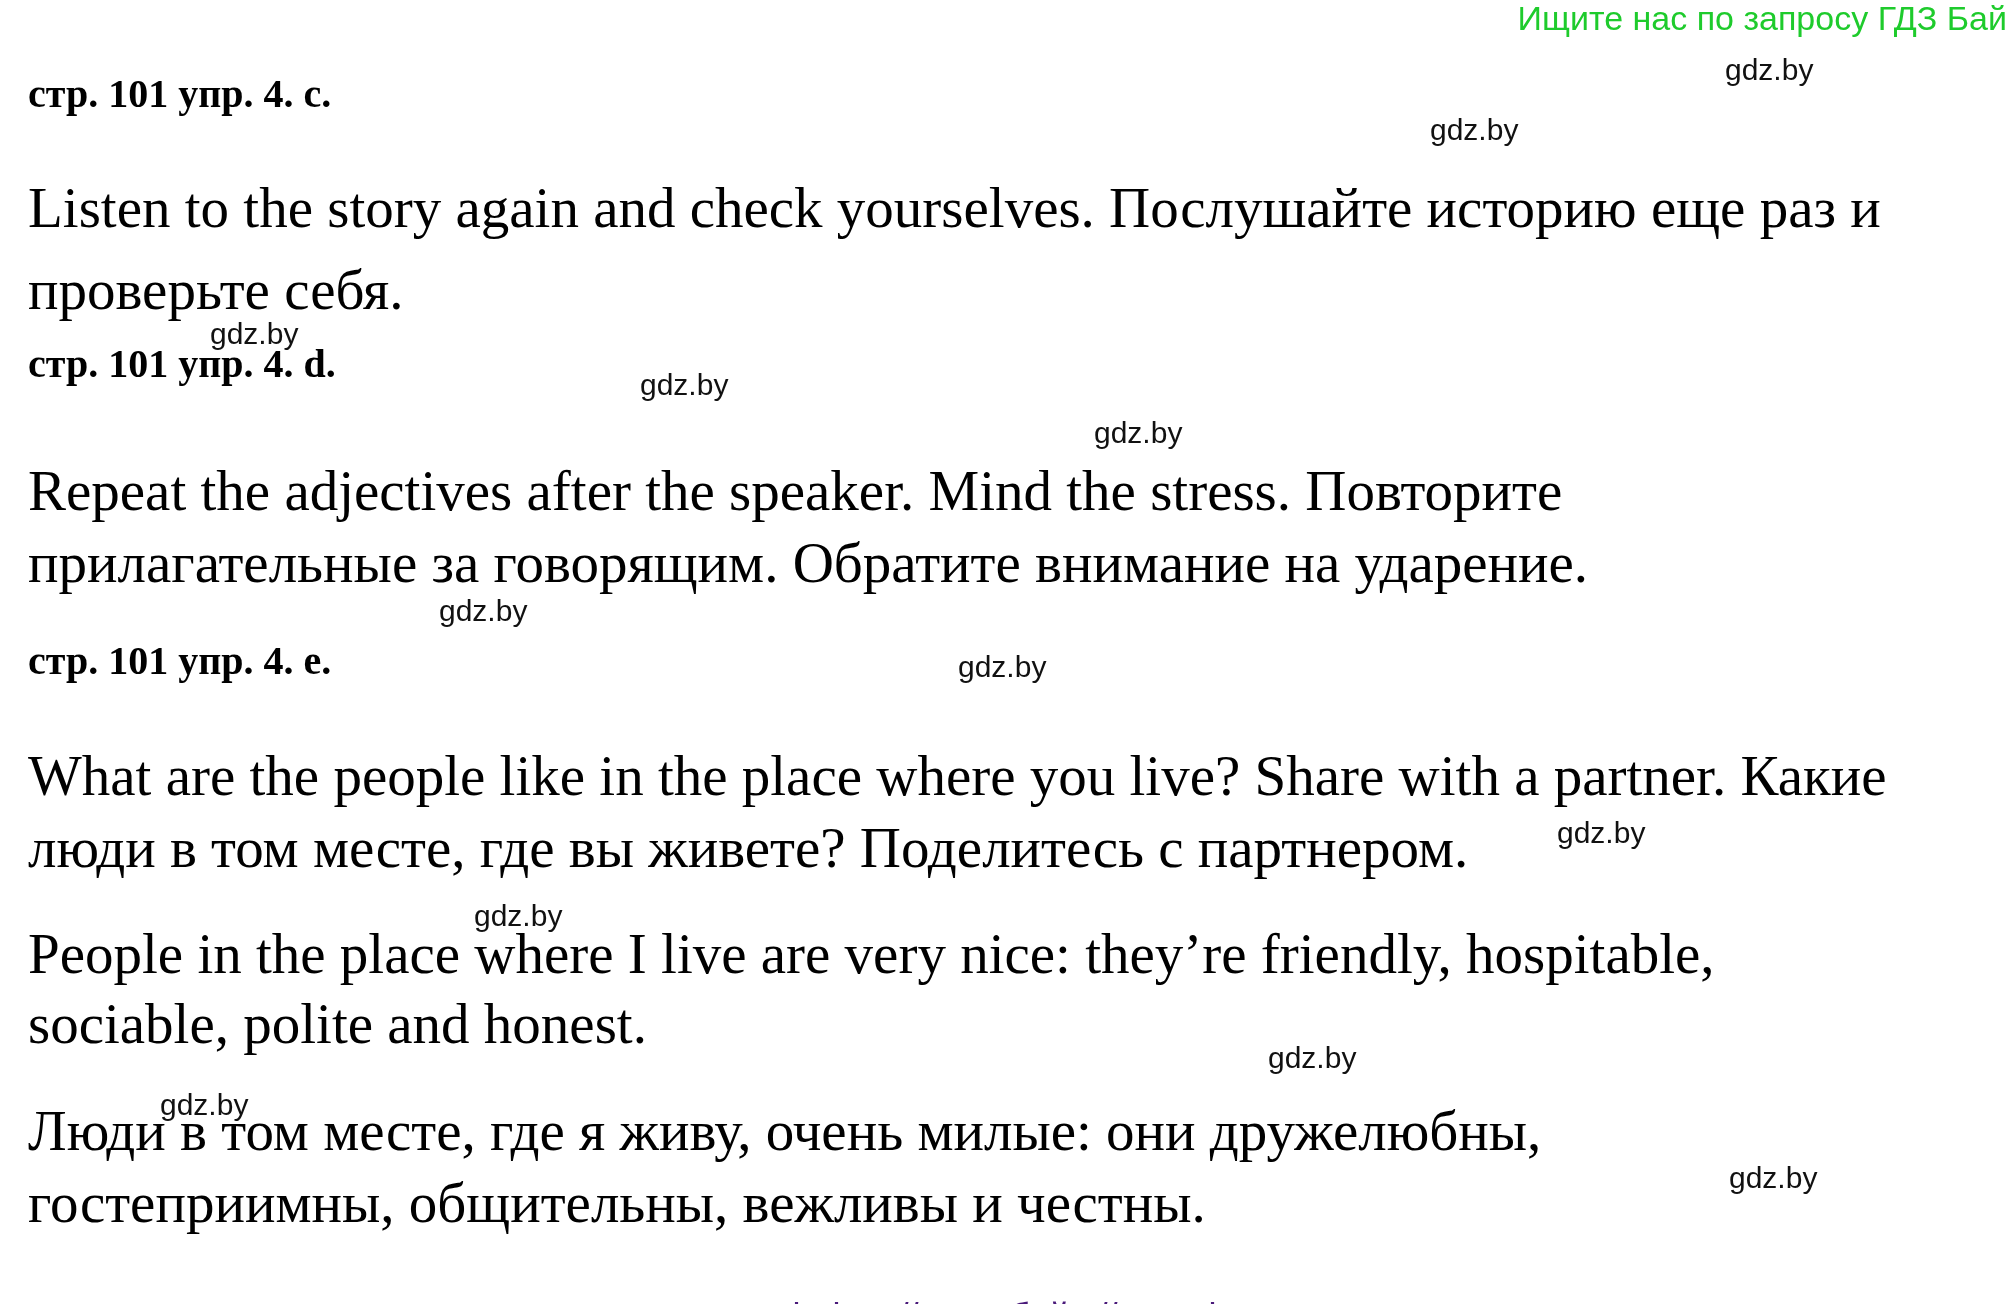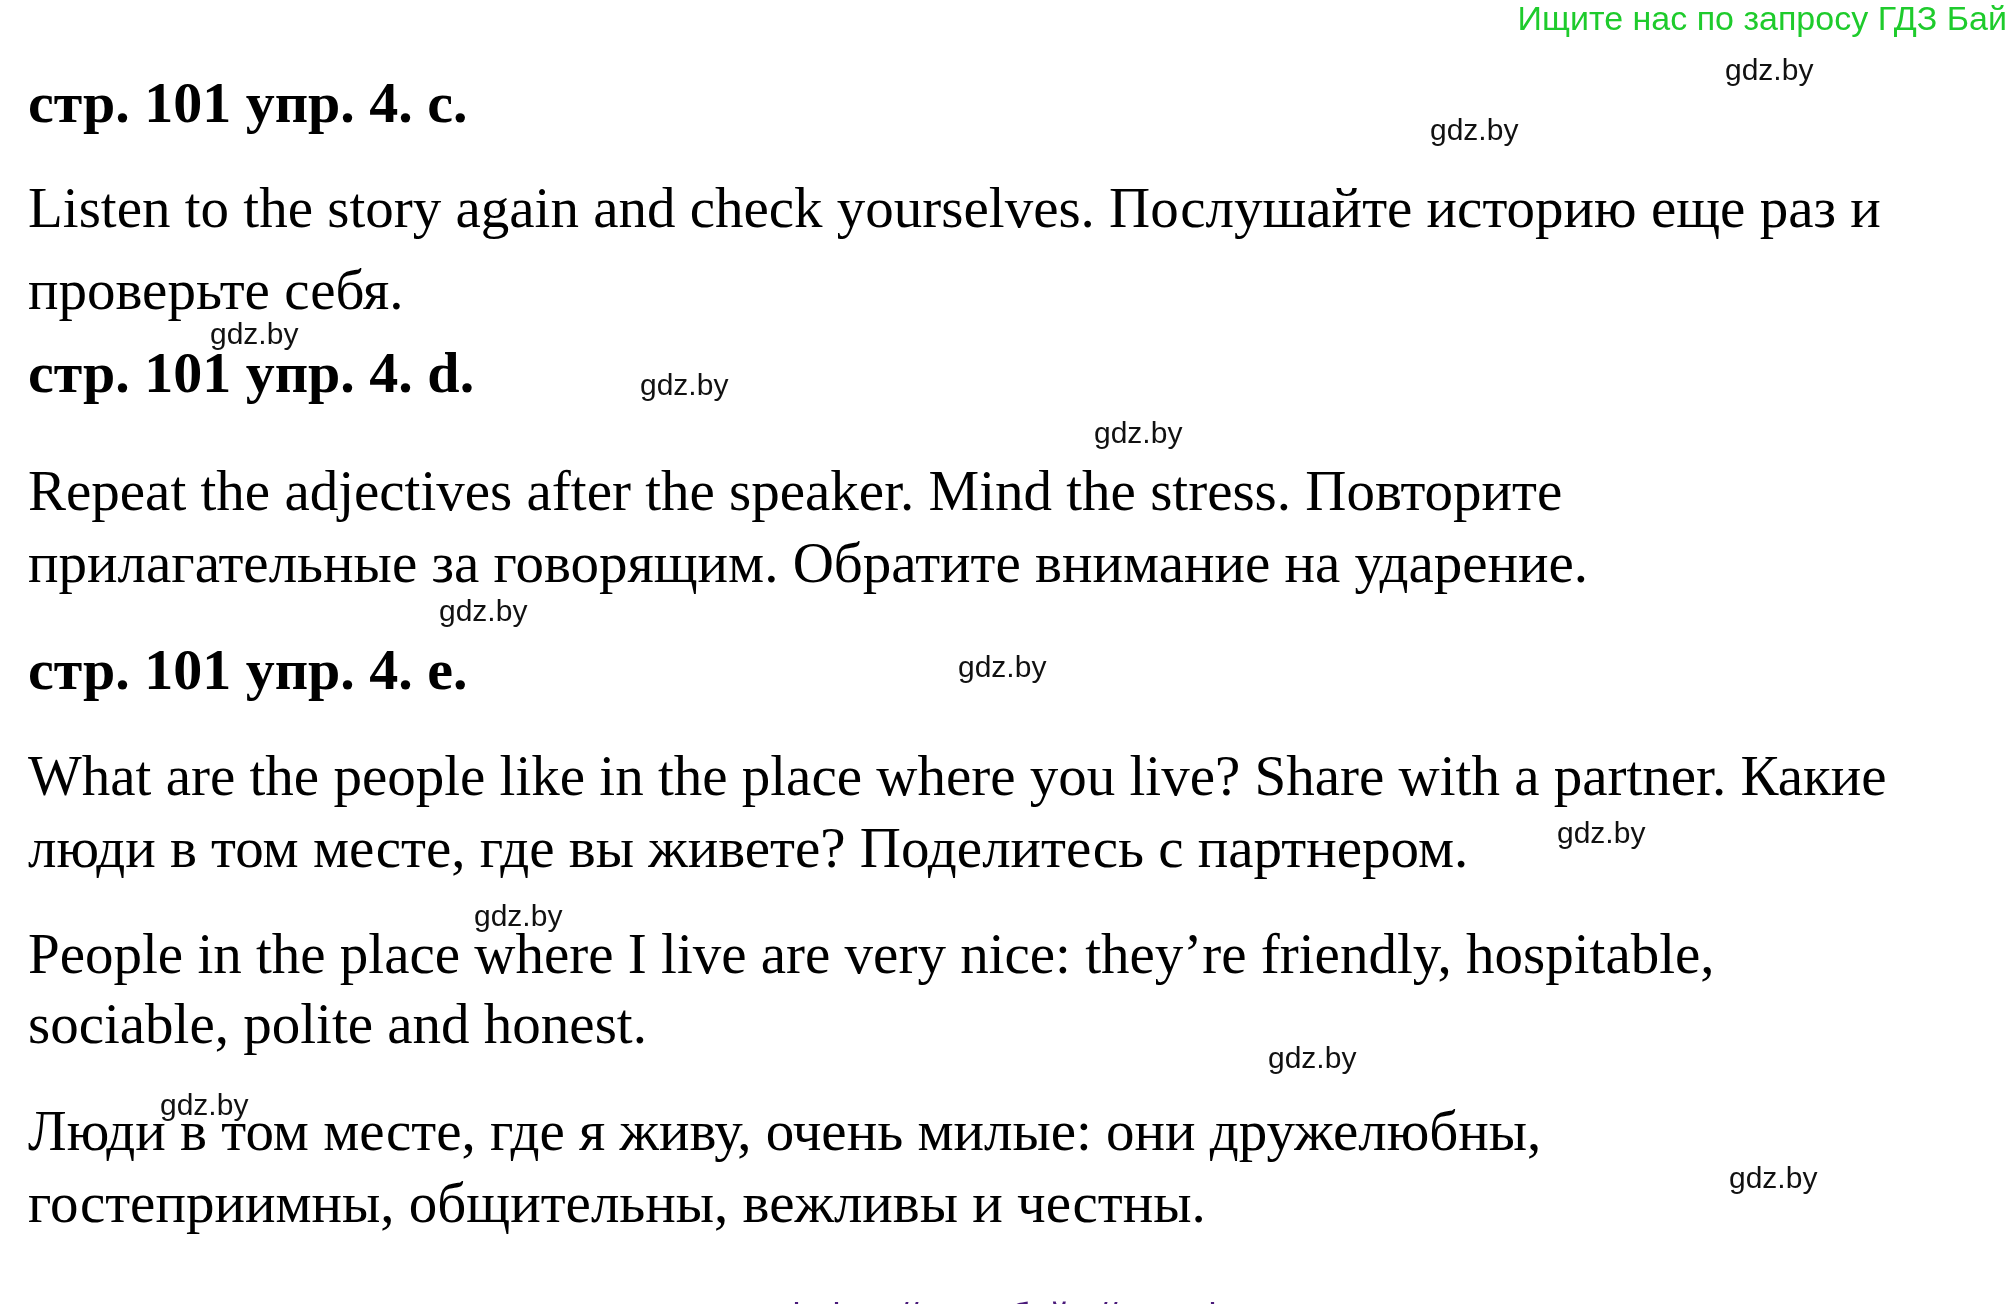--- a/index.html
+++ b/index.html
@@ -1,19 +1,19 @@
 <!DOCTYPE html>
 <html><head>
 <meta charset="utf-8">
 <style>
   html, body { margin:0; padding:0; background:#ffffff; }
   body { width:2007px; height:1304px; position:relative; overflow:hidden; }
   .abs { position:absolute; white-space:nowrap; line-height:1; }
   .banner { font-family:"Liberation Sans", sans-serif; font-size:34px; color:#1ecb2c; left:0; width:2007px; text-align:right; }
-  .heading { font-family:"Liberation Serif", serif; font-weight:bold; font-size:58px; color:#000; left:28px; }
+  .heading { font-family:"Liberation Serif", serif; font-weight:bold; font-size:40px; color:#000; left:28px; }
   .body { font-family:"Liberation Serif", serif; font-size:57px; color:#000; left:28px; }
   .wm { font-family:"Liberation Sans", sans-serif; font-size:30px; color:#111; }
   .footer { font-family:"Liberation Sans", sans-serif; font-size:36px; color:#4a1a7a; left:0; width:2007px; text-align:center; word-spacing:4px;margin-top:40px; }
 </style>
 </head>
 <body>
 
 <div class="abs banner" style="top:1px;">Ищите нас по запросу ГДЗ Бай</div>
 
 <div class="abs heading" style="top:74px;">стр. 101 упр. 4. с.</div>

